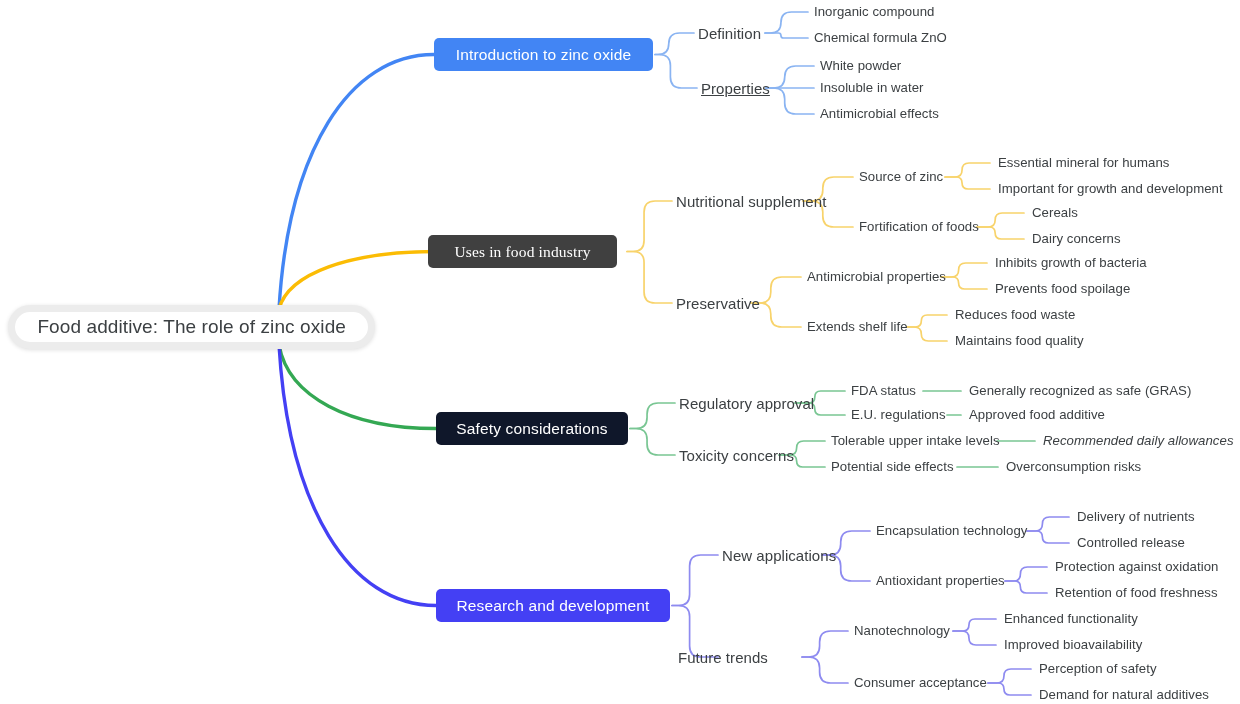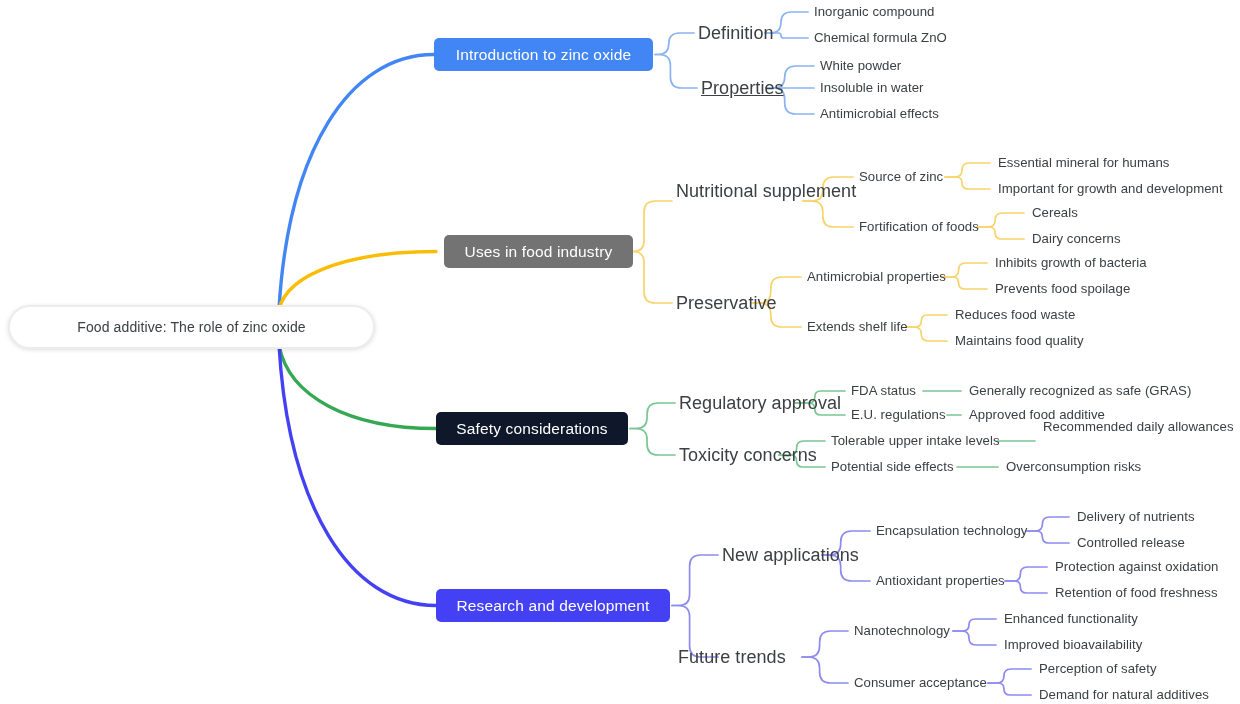--- a/index.html
+++ b/index.html
@@ -24,27 +24,27 @@
   }
   .node{
     position:absolute;
     box-sizing:border-box;
     white-space:nowrap;
   }
   
   .root-node{
     display:flex;
     align-items:center;
-    justify-content:center;
+    justify-content:flex-end;
     background:#ffffff;
-    border:2px solid #84cc16;
+    border:7px solid #84cc16;
     border-radius:24px;
     box-shadow:0 1px 4px rgba(0,0,0,0.13);
     color:#3c4043;
-    font-size:14px;
+    font-size:19px;
     letter-spacing:0.1px;
     padding:0 22px;
   }
   
   .branch-node{
     display:flex;
     align-items:center;
     justify-content:center;
     border-radius:5px;
     color:#ffffff;
@@ -54,21 +54,21 @@
   }
   
   .leaf-label{
     display:flex;
     align-items:center;
     color:#3c4043;
     font-size:13.2px;
     letter-spacing:0.05px;
     line-height:1;
   }
-  .leaf-label.lvl3{ font-size:18px; }
+  .leaf-label.lvl3{ font-size:15px; }
   .leaf-label.lvl4{ font-size:13.2px; }
 </style>
 </head>
 <body>
 
 <div id="stage">
   <svg id="links" viewBox="0 0 1240 704" width="1240" height="704" aria-hidden="true">
       <path d="M 279 309 C 288.3 151.21, 348.75 54.5, 434 54.5" fill="none" stroke="#4285f4" stroke-width="3.4" stroke-linecap="round" stroke-linejoin="round"></path>
       <path d="M 655 54.5 L 658 54.5 Q 668.75 54.5 668.75 43.75 L 668.75 43.75 Q 668.75 33 679.5 33 L 694 33" fill="none" stroke="#8ab4f2" stroke-width="1.7" stroke-linecap="round" stroke-linejoin="round"></path>
       <path d="M 765 33 L 770.45 33 Q 780.95 33 780.95 22.5 L 780.95 22.5 Q 780.95 12 791.45 12 L 808 12" fill="none" stroke="#8ab4f2" stroke-width="1.7" stroke-linecap="round" stroke-linejoin="round"></path>
@@ -140,24 +140,24 @@
       </div>
       <div class="node leaf-label lvl4" style="left: 820px; top: 58px; width: 80px; height: 16px; color: rgb(60, 64, 67);">
         <span>White powder</span>
       </div>
       <div class="node leaf-label lvl4" style="left: 820px; top: 80px; width: 96px; height: 16px; color: rgb(60, 64, 67);">
         <span>Insoluble in water</span>
       </div>
       <div class="node leaf-label lvl4" style="left: 820px; top: 106px; width: 110px; height: 16px; color: rgb(60, 64, 67);">
         <span>Antimicrobial effects</span>
       </div>
-      <div class="node branch-node" style="left: 444px; top: 235px; width: 189px; height: 33px; background: #737373;">
+      <div class="node branch-node" style="left: 428px; top: 235px; width: 189px; height: 33px; background: #404040; font-family: Liberation Serif, serif;">
         <span>Uses in food industry</span>
       </div>
-      <div class="node leaf-label lvl3" style="left: 676px; top: 183px; width: 123px; height: 16px; color: rgb(60, 64, 67);">
+      <div class="node leaf-label lvl3" style="left: 676px; top: 193px; width: 123px; height: 16px; color: rgb(60, 64, 67);">
         <span>Nutritional supplement</span>
       </div>
       <div class="node leaf-label lvl4" style="left: 859px; top: 169px; width: 80px; height: 16px; color: rgb(60, 64, 67);">
         <span>Source of zinc</span>
       </div>
       <div class="node leaf-label lvl4" style="left: 998px; top: 155px; width: 161px; height: 16px; color: rgb(60, 64, 67);">
         <span>Essential mineral for humans</span>
       </div>
       <div class="node leaf-label lvl4" style="left: 998px; top: 181px; width: 212px; height: 16px; color: rgb(60, 64, 67);">
         <span>Important for growth and development</span>
@@ -209,21 +209,21 @@
       </div>
       <div class="node leaf-label lvl4" style="left: 969px; top: 407px; width: 127px; height: 16px; color: rgb(60, 64, 67);">
         <span>Approved food additive</span>
       </div>
       <div class="node leaf-label lvl3" style="left: 679px; top: 447px; width: 96px; height: 16px; color: rgb(60, 64, 67);">
         <span>Toxicity concerns</span>
       </div>
       <div class="node leaf-label lvl4" style="left: 831px; top: 433px; width: 160px; height: 16px; color: rgb(60, 64, 67);">
         <span>Tolerable upper intake levels</span>
       </div>
-      <div class="node leaf-label lvl4" style="left: 1043px; top: 419px; width: 177px; height: 16px; color: rgb(60, 64, 67);">
+      <div class="node leaf-label lvl4" style="left: 1043px; top: 433px; width: 177px; height: 16px; color: rgb(60, 64, 67); font-style: italic;">
         <span>Recommended daily allowances</span>
       </div>
       <div class="node leaf-label lvl4" style="left: 831px; top: 459px; width: 120px; height: 16px; color: rgb(60, 64, 67);">
         <span>Potential side effects</span>
       </div>
       <div class="node leaf-label lvl4" style="left: 1006px; top: 459px; width: 126px; height: 16px; color: rgb(60, 64, 67);">
         <span>Overconsumption risks</span>
       </div>
       <div class="node branch-node" style="left: 436px; top: 589px; width: 234px; height: 33px; background: rgb(68, 64, 244);">
         <span>Research and development</span>

